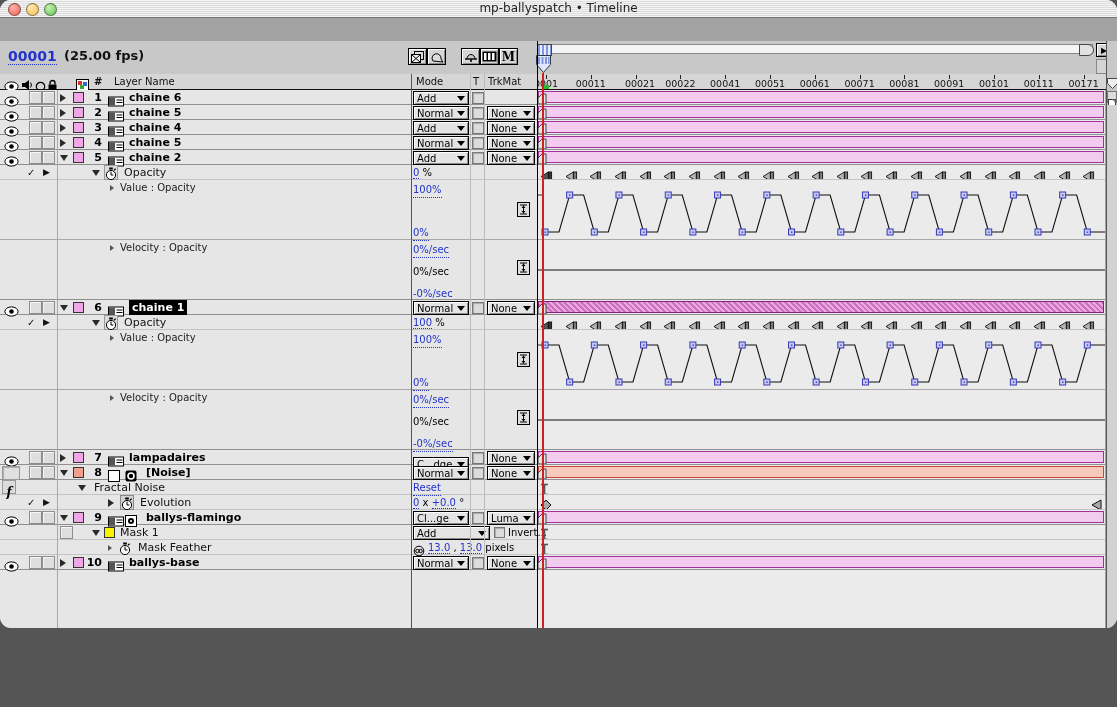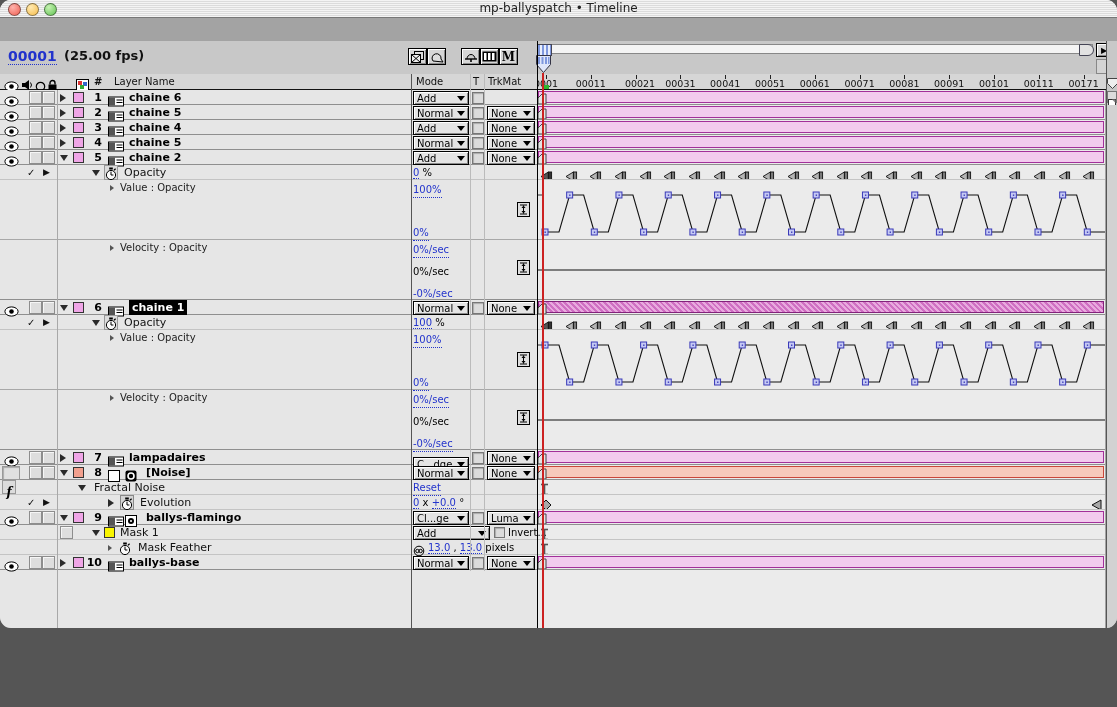--- a/index.html
+++ b/index.html
@@ -177,21 +177,21 @@
     <span class="abs hlabel" style="left:473px">T</span>
     <span class="abs hlabel" style="left:488px">TrkMat</span>
     <div class="abs" id="ruler" style="left:538px;top:0;width:567px;height:15px;overflow:hidden">
         <div class="abs" style="left:8px;top:1px;width:1px;height:4px;background:#222"></div>
         <span class="abs" style="left:8px;top:4px;transform:translateX(-50%);font-size:9.5px;color:#111">0001</span>
         <div class="abs" style="left:52.8px;top:1px;width:1px;height:4px;background:#222"></div>
         <span class="abs" style="left:52.8px;top:4px;transform:translateX(-50%);font-size:9.5px;color:#111">00011</span>
         <div class="abs" style="left:97.6px;top:1px;width:1px;height:4px;background:#222"></div>
         <span class="abs" style="left:102px;top:4px;transform:translateX(-50%);font-size:9.5px;color:#111">00021</span>
         <div class="abs" style="left:142.39999999999998px;top:1px;width:1px;height:4px;background:#222"></div>
-        <span class="abs" style="left:142.39999999999998px;top:4px;transform:translateX(-50%);font-size:9.5px;color:#111">00031</span>
+        <span class="abs" style="left:142.39999999999998px;top:4px;transform:translateX(-50%);font-size:9.5px;color:#111">00022</span>
         <div class="abs" style="left:187.2px;top:1px;width:1px;height:4px;background:#222"></div>
         <span class="abs" style="left:187.2px;top:4px;transform:translateX(-50%);font-size:9.5px;color:#111">00041</span>
         <div class="abs" style="left:232px;top:1px;width:1px;height:4px;background:#222"></div>
         <span class="abs" style="left:232px;top:4px;transform:translateX(-50%);font-size:9.5px;color:#111">00051</span>
         <div class="abs" style="left:276.79999999999995px;top:1px;width:1px;height:4px;background:#222"></div>
         <span class="abs" style="left:276.79999999999995px;top:4px;transform:translateX(-50%);font-size:9.5px;color:#111">00061</span>
         <div class="abs" style="left:321.59999999999997px;top:1px;width:1px;height:4px;background:#222"></div>
         <span class="abs" style="left:321.59999999999997px;top:4px;transform:translateX(-50%);font-size:9.5px;color:#111">00071</span>
         <div class="abs" style="left:366.4px;top:1px;width:1px;height:4px;background:#222"></div>
         <span class="abs" style="left:366.4px;top:4px;transform:translateX(-50%);font-size:9.5px;color:#111">00081</span>

